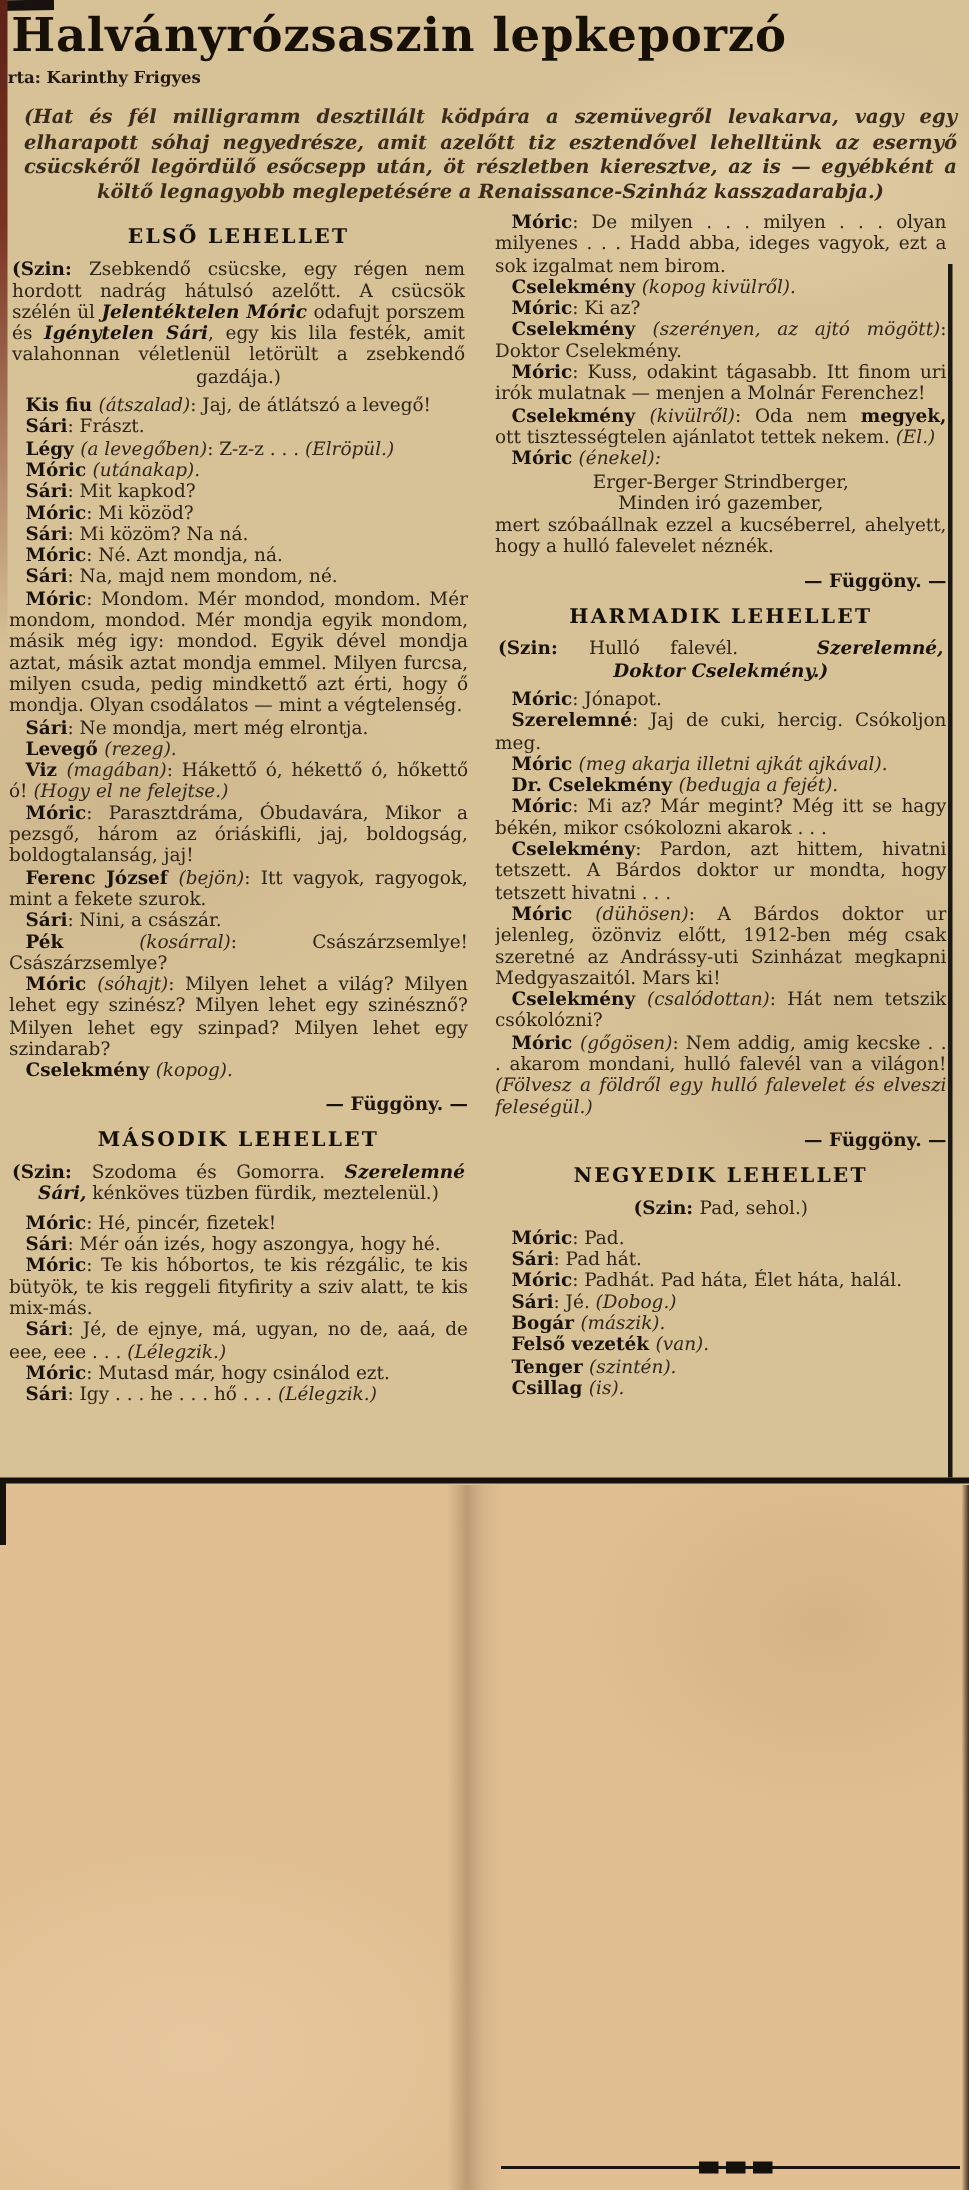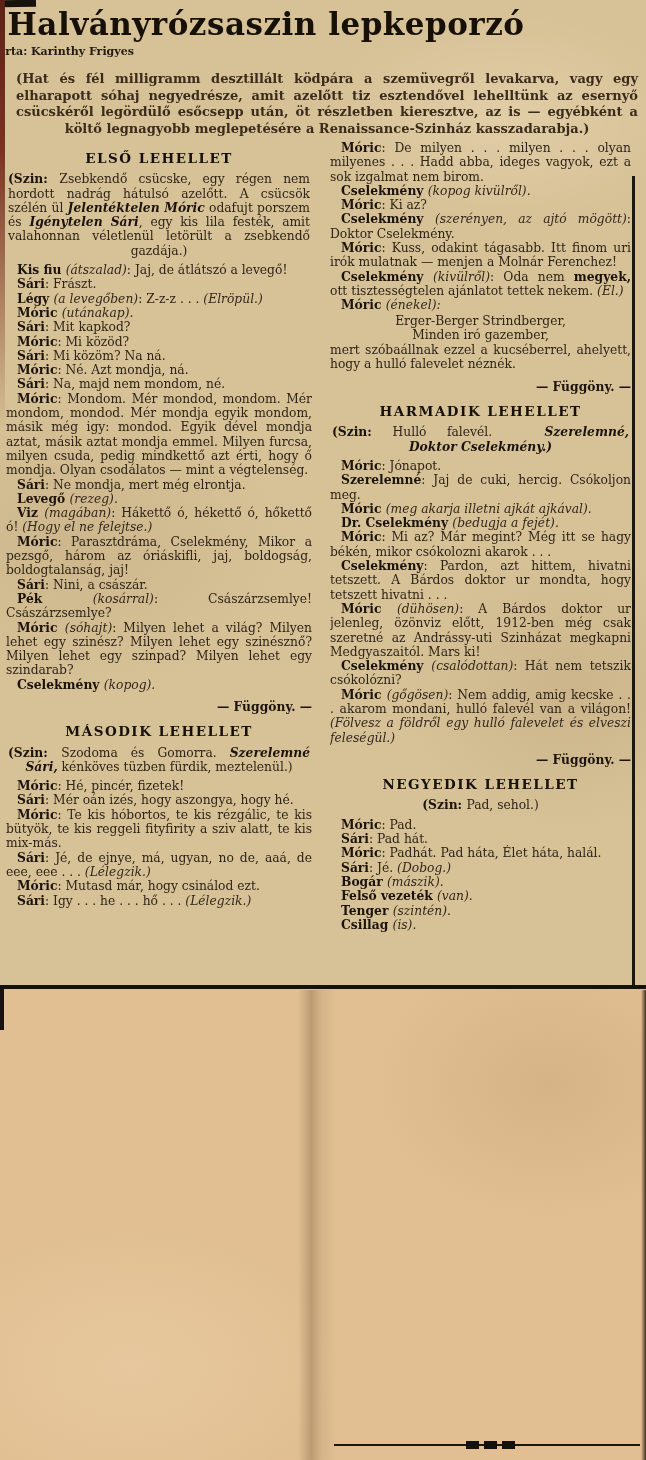--- a/index.html
+++ b/index.html
@@ -27,21 +27,21 @@
   .headline{
     position:absolute;top:6px;left:0;width:532px;text-align:center;
     font-size:31px;font-weight:bold;color:#171007;letter-spacing:.5px;margin:0;
   }
   .byline{
     position:absolute;top:45px;left:0;width:525px;text-align:left;
     font-size:11px;font-weight:bold;color:#241a10;margin:0;
   }
   .intro{
     position:absolute;top:67px;left:12px;width:622px;
-    font-size:13px;line-height:16.5px;font-weight:bold;
+    font-size:13px;line-height:16.5px;font-weight:bold;font-style:italic;
     color:#3a2b1a;text-align:justify;text-align-last:center;margin:4px;
   }
   .col{
     position:absolute;font-size:12.3px;line-height:14.3px;color:#2e2417;overflow:hidden;
   }
   .col.tl{left:6px;top:141px;width:306px;height:842px;}
   .col.tr{left:330px;top:141px;width:301px;height:842px;}
   .col p{margin:0;}
   .line{text-indent:11px;text-align:justify;}
   .plain{text-indent:0;text-align:justify;}
@@ -87,21 +87,22 @@
       <p class="line"><b>Móric </b><i>(utánakap).</i></p>
       <p class="line"><b>Sári</b><span>: Mit kapkod?</span></p>
       <p class="line"><b>Móric</b><span>: Mi közöd?</span></p>
       <p class="line"><b>Sári</b><span>: Mi közöm? Na ná.</span></p>
       <p class="line"><b>Móric</b><span>: Né. Azt mondja, ná.</span></p>
       <p class="line"><b>Sári</b><span>: Na, majd nem mondom, né.</span></p>
       <p class="line"><b>Móric</b><span>: Mondom. Mér mondod, mondom. Mér mondom, mondod. Mér mondja egyik mondom, másik még igy: mondod. Egyik dével mondja aztat, másik aztat mondja emmel. Milyen furcsa, milyen csuda, pedig mindkettő azt érti, hogy ő mondja. Olyan csodálatos — mint a végtelenség.</span></p>
       <p class="line"><b>Sári</b><span>: Ne mondja, mert még elrontja.</span></p>
       <p class="line"><b>Levegő </b><i>(rezeg).</i></p>
       <p class="line"><b>Viz </b><i>(magában)</i><span>: Hákettő ó, hékettő ó, hőkettő ó! </span><i>(Hogy el ne felejtse.)</i></p>
-      <p class="line"><b>Móric</b><span>: Parasztdráma, Cselekmény, Mikor a pezsgő, három az óriáskifli, jaj, boldogság, boldogtalanság, jaj!</span></p>
+      <p class="line"><b>Móric</b><span>: Parasztdráma, Óbudavára, Mikor a pezsgő, három az óriáskifli, jaj, boldogság, boldogtalanság, jaj!</span></p>
+      <p class="line"><b>Ferenc József </b><i>(bejön)</i><span>: Itt vagyok, ragyogok, mint a fekete szurok.</span></p>
       <p class="line"><b>Sári</b><span>: Nini, a császár.</span></p>
       <p class="line"><b>Pék </b><i>(kosárral)</i><span>: Császárzsemlye! Császárzsemlye?</span></p>
       <p class="line"><b>Móric </b><i>(sóhajt)</i><span>: Milyen lehet a világ? Milyen lehet egy szinész? Milyen lehet egy szinésznő? Milyen lehet egy szinpad? Milyen lehet egy szindarab?</span></p>
       <p class="line"><b>Cselekmény </b><i>(kopog).</i></p>
       <p class="curtain">— Függöny. —</p>
       <p class="act-heading">MÁSODIK LEHELLET</p>
       <p class="scene"><b>(Szin: </b><span>Szodoma és Gomorra. </span><b style="font-style: italic;">Szerelemné Sári,</b><span> kénköves tüzben fürdik, meztelenül.)</span></p>
       <p class="line"><b>Móric</b><span>: Hé, pincér, fizetek!</span></p>
       <p class="line"><b>Sári</b><span>: Mér oán izés, hogy aszongya, hogy hé.</span></p>
       <p class="line"><b>Móric</b><span>: Te kis hóbortos, te kis rézgálic, te kis bütyök, te kis reggeli fityfirity a sziv alatt, te kis mix-más.</span></p>

